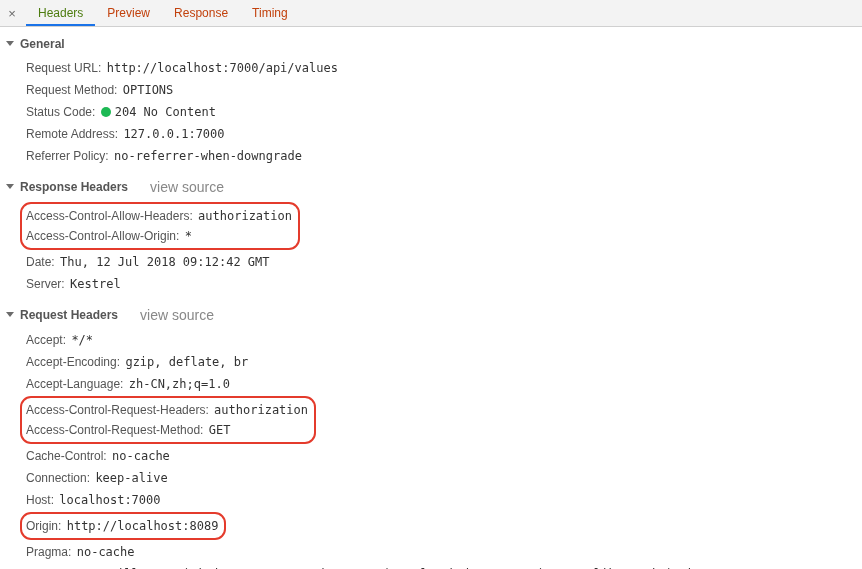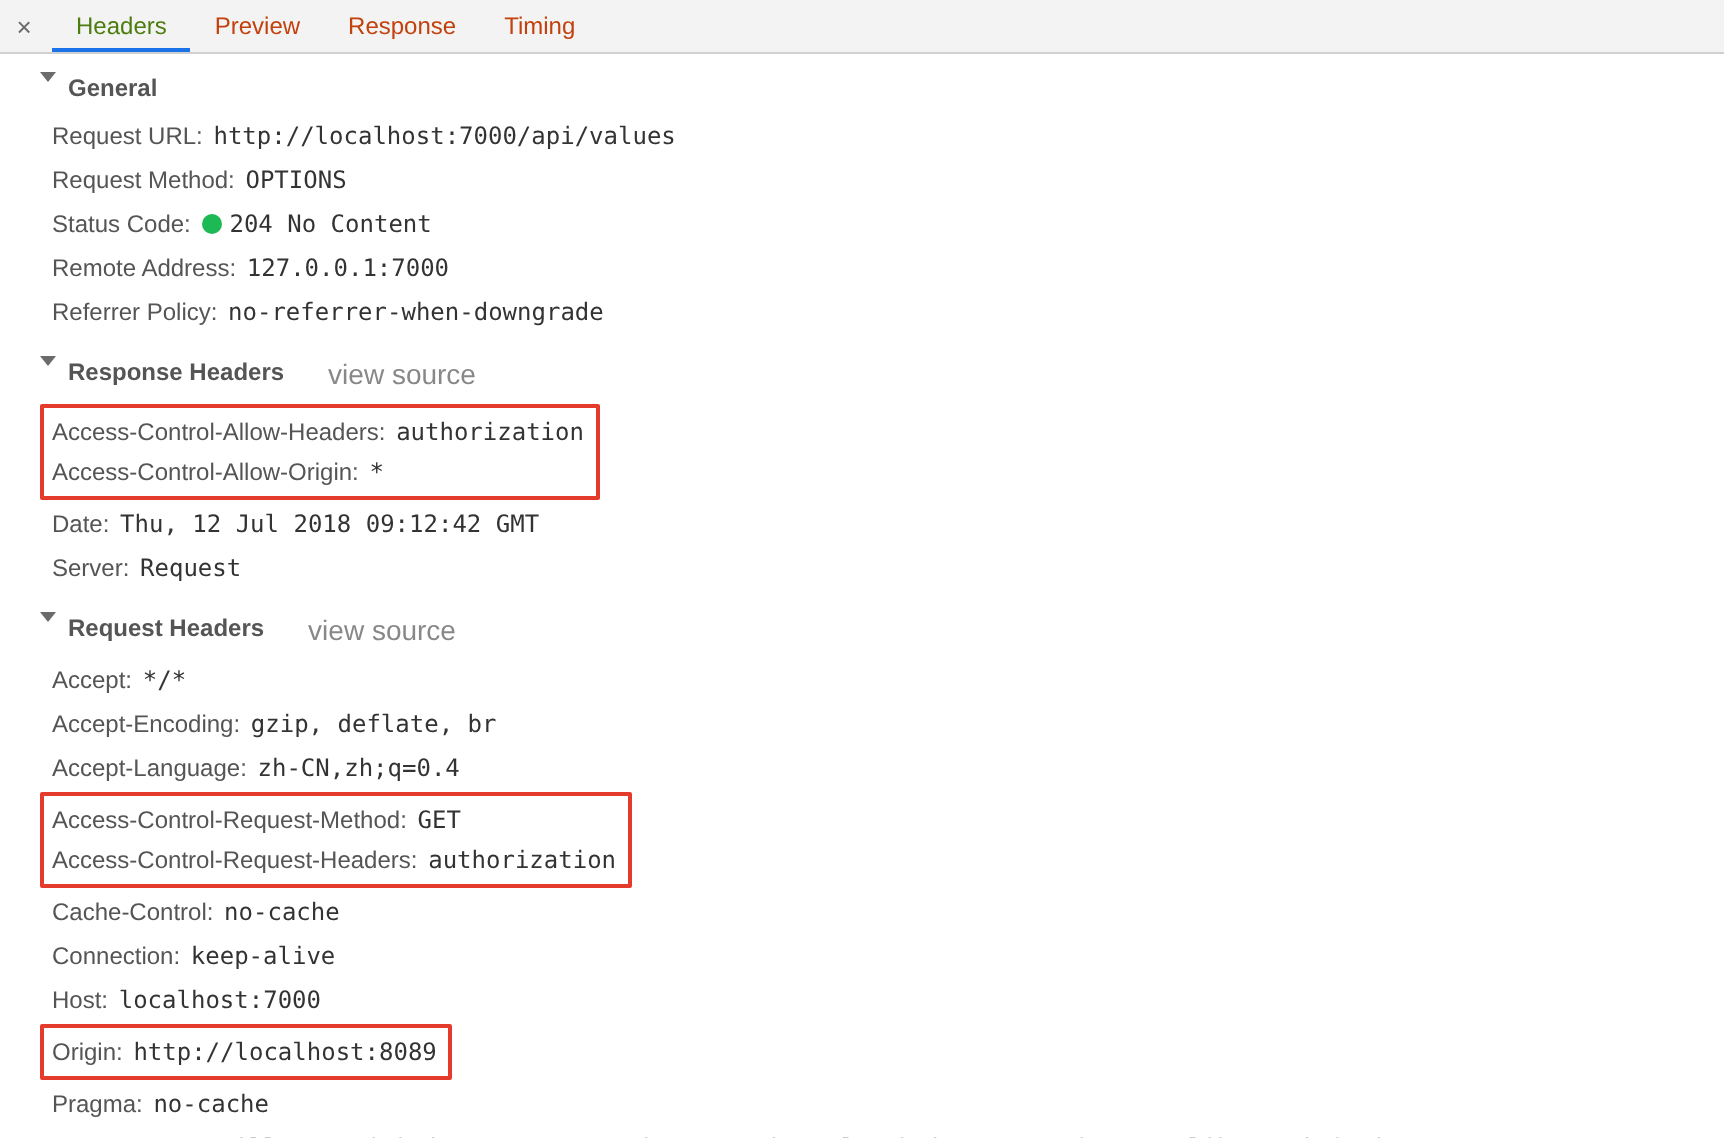--- a/index.html
+++ b/index.html
@@ -3,30 +3,30 @@
 <meta charset="utf-8">
 <style>
   html,body{margin:0;padding:0;font-family:"Segoe UI",Arial,Helvetica,sans-serif;font-size:12px;color:#333;background:#fff}
   .panel{width:862px;box-sizing:border-box}
   .tabbar{display:flex;align-items:center;border-bottom:1px solid #d0d0d0;background:#f3f3f3;height:26px;padding-left:4px}
   .tabbar .close{width:16px;text-align:center;color:#6a6a6a;cursor:pointer;font-size:13px;margin-right:6px}
   .tabbar .tab{padding:0 12px;height:26px;line-height:26px;color:#c2410c;cursor:pointer}
   .tabbar .tab.active{color:#4d7c0f;border-bottom:2px solid #1a73e8;height:24px}
   .content{padding:6px 0 10px 0}
   .section{margin:2px 0 10px 0}
-  .sec-header{display:flex;padding:2px 20px;color:#333}
+  .sec-header{display:flex;align-items:center;padding:2px 6px;color:#333}
   .caret{display:inline-block;width:0;height:0;border-left:4px solid transparent;border-right:4px solid transparent;border-top:5px solid #6b6b6b;margin-right:6px;transform:translateY(-1px)}
   .sec-title{font-weight:bold;color:#555}
   .view-source{margin-left:22px;color:#888;font-size:14px;cursor:pointer}
   .rows{padding:4px 0 0 26px}
   .row{padding:3px 0;line-height:16px}
   .k{font-weight:normal;color:#555;margin-right:2px}
   .v{font-family:Consolas,Menlo,monospace;color:#333}
   .status-dot{display:inline-block;width:10px;height:10px;border-radius:50%;background:#1db954;margin-right:4px;vertical-align:-1px}
-  .hl{border:2px solid #e43b2c;padding:2px 6px 2px 4px;margin:1px 0 1px -6px;display:block;width:fit-content;border-radius:1px}
+  .hl{border:2px solid #e43b2c;padding:2px 6px 2px 4px;margin:1px 0 1px -6px;display:block;width:fit-content;border-radius:11px}
   .hl .row{padding:2px 0}
 </style>
 </head>
 <body>
 <div class="panel">
 
 <div class="tabbar">
   <div class="close">×</div>
   <div class="tab active">Headers</div>
   <div class="tab">Preview</div>
@@ -55,37 +55,37 @@
       <span class="caret"></span>
       <span class="sec-title">Response Headers</span>
       <span class="view-source">view source</span>
     </div>
     <div class="rows">
       <span class="hl">
         <div class="row"><span class="k">Access-Control-Allow-Headers:</span> <span class="v">authorization</span></div>
         <div class="row"><span class="k">Access-Control-Allow-Origin:</span> <span class="v">*</span></div>
       </span>
       <div class="row"><span class="k">Date:</span> <span class="v">Thu, 12 Jul 2018 09:12:42 GMT</span></div>
-      <div class="row"><span class="k">Server:</span> <span class="v">Request</span></div>
+      <div class="row"><span class="k">Server:</span> <span class="v">Kestrel</span></div>
     </div>
   </div>
 
   <div class="section">
     <div class="sec-header">
       <span class="caret"></span>
       <span class="sec-title">Request Headers</span>
       <span class="view-source">view source</span>
     </div>
     <div class="rows">
       <div class="row"><span class="k">Accept:</span> <span class="v">*/*</span></div>
       <div class="row"><span class="k">Accept-Encoding:</span> <span class="v">gzip, deflate, br</span></div>
-      <div class="row"><span class="k">Accept-Language:</span> <span class="v">zh-CN,zh;q=0.4</span></div>
+      <div class="row"><span class="k">Accept-Language:</span> <span class="v">zh-CN,zh;q=1.0</span></div>
       <span class="hl">
+        <div class="row"><span class="k">Access-Control-Request-Headers:</span> <span class="v">authorization</span></div>
         <div class="row"><span class="k">Access-Control-Request-Method:</span> <span class="v">GET</span></div>
-        <div class="row"><span class="k">Access-Control-Request-Headers:</span> <span class="v">authorization</span></div>
       </span>
       <div class="row"><span class="k">Cache-Control:</span> <span class="v">no-cache</span></div>
       <div class="row"><span class="k">Connection:</span> <span class="v">keep-alive</span></div>
       <div class="row"><span class="k">Host:</span> <span class="v">localhost:7000</span></div>
       <span class="hl">
         <div class="row"><span class="k">Origin:</span> <span class="v">http://localhost:8089</span></div>
       </span>
       <div class="row"><span class="k">Pragma:</span> <span class="v">no-cache</span></div>
       <div class="row"><span class="k">User-Agent:</span> <span class="v">Mozilla/5.0 (Windows NT 10.0; Win64; x64) AppleWebKit/537.36 (KHTML, like Gecko) Chrome/67.0.3396.99 Safari/537.36</span></div>
     </div>

